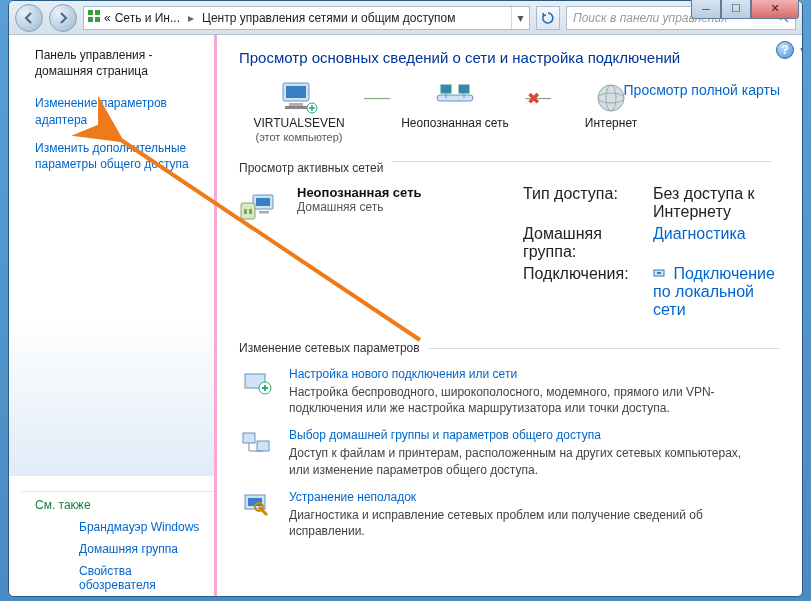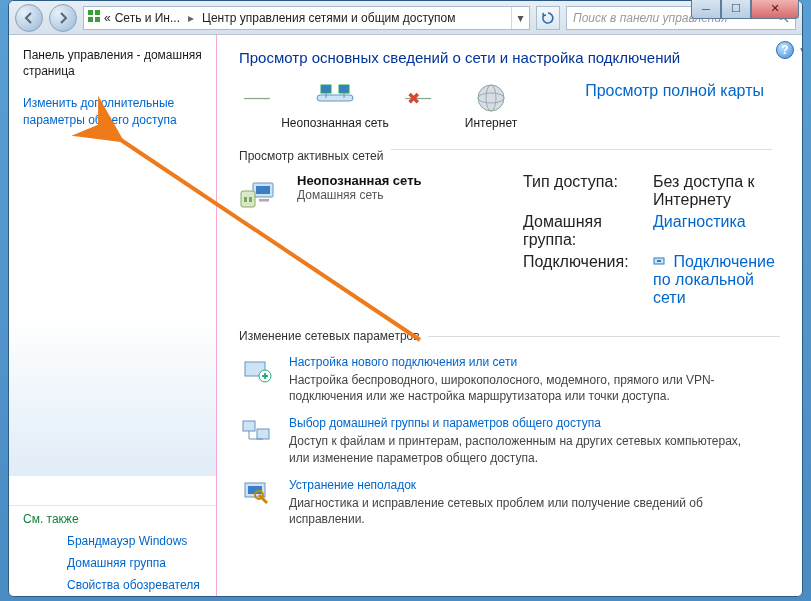--- a/index.html
+++ b/index.html
@@ -72,23 +72,23 @@
     width: 230px; height:24px; background:#fff;border:1px solid #a9bdd0;
     display:flex;align-items:center;padding:0 6px;color:#999;font-style:italic;
   }
   .searchbox .mag { margin-left:auto;color:#5b88b2;font-style:normal; }
 
   .body {
     flex:1; display:flex; overflow:hidden;
   }
   .sidebar {
     width: 208px; background:#fff;
-    border-right:1px solid #f9a8d4;
+    border-right:3px solid #f9a8d4;
     display:flex;flex-direction:column;
-    padding: 12px 0 0 0;
+    padding: 12px 0 0 12px;
     position:relative;
   }
   .sidebar .homelink {
     padding: 0 14px 10px 14px;
     color:#1a1a1a;font-size:12px;line-height:1.35;
   }
   .sidebar .task {
     padding: 6px 14px;
     color:#0066cc; cursor:pointer;
     line-height:1.35;
@@ -133,22 +133,22 @@
   }
   .netnode .ico { height:36px;display:flex;align-items:center;justify-content:center; }
   .netnode .lbl { font-size:12px;color:#222;line-height:1.25;}
   .netnode .sub { font-size:11px;color:#555; }
   .netline {
     width:36px;height:36px;display:flex;align-items:center;justify-content:center;
     color:#8a8; font-size:18px;
   }
   .netline.bad::after { content:"✖"; color:#d43; margin-left:-24px; font-size:16px; position:relative; top:0;}
   .fullmap {
-    position:absolute; right:16px; top:2px;
-    color:#0066cc;font-size:16px;cursor:pointer;
+    position:absolute; right:0; top:2px;
+    color:#0066cc;font-size:14px;cursor:pointer;
   }
 
   .section-hdr {
     display:flex;align-items:flex-start;
     margin-top:18px;
     color:#333;font-size:12px;
   }
   .section-hdr .rule { flex:1;height:1px;background:#d8dde3;margin:0 8px; }
   .section-hdr .rlink { color:#0066cc;cursor:pointer; }
 
@@ -243,36 +243,51 @@
             <line x1="9" y1="9" x2="13" y2="13" stroke="#5b88b2" stroke-width="1.5"></line>
           </svg>
       </span>
     </div>
   </div>
 
   <div class="body">
 
     <div class="sidebar">
       <div class="homelink">Панель управления - домашняя страница</div>
+      <div class="task">Изменение параметров адаптера</div>
       <div class="task">Изменить дополнительные параметры общего доступа</div>
       <div class="sidebar-grad"></div>
       <div class="spacer"></div>
       <div class="seealso-hdr">См. также</div>
       <div class="seealso">Брандмауэр Windows</div>
       <div class="seealso">Домашняя группа</div>
       <div class="seealso">Свойства обозревателя</div>
     </div>
 
     <div class="main">
       <div class="helpicon">?</div>
       <h1 class="pagetitle">Просмотр основных сведений о сети и настройка подключений</h1>
 
       <div class="netmap">
         <a class="fullmap">Просмотр полной карты</a>
 
+        <div class="netnode">
+          <div class="ico">
+            <svg width="40" height="34" viewBox="0 0 40 34">
+                <rect x="4" y="2" width="26" height="18" rx="2" fill="#cfe3f6" stroke="#6a94bd"></rect>
+                <rect x="7" y="5" width="20" height="12" fill="#3a7fc4"></rect>
+                <rect x="10" y="22" width="14" height="3" fill="#b0b0b0"></rect>
+                <rect x="6" y="25" width="22" height="3" fill="#888"></rect>
+                <circle cx="33" cy="27" r="5" fill="#fff" stroke="#2a7"></circle>
+                <path d="M30 27 h6 M33 24 v6" stroke="#2a7" stroke-width="1.5"></path>
+              </svg>
+          </div>
+          <div class="lbl">VIRTUALSEVEN</div>
+          <div class="sub">(этот компьютер)</div>
+        </div>
 
         <div class="netline">──</div>
 
         <div class="netnode">
           <div class="ico">
             <svg width="40" height="34" viewBox="0 0 40 34">
                 <rect x="2" y="14" width="36" height="6" rx="3" fill="#cfe3f6" stroke="#6a94bd"></rect>
                 <rect x="6" y="4" width="10" height="8" fill="#3a7fc4" stroke="#2a5"></rect>
                 <rect x="24" y="4" width="10" height="8" fill="#3a7fc4" stroke="#2a5"></rect>
                 <line x1="11" y1="12" x2="11" y2="17" stroke="#6a94bd"></line>

